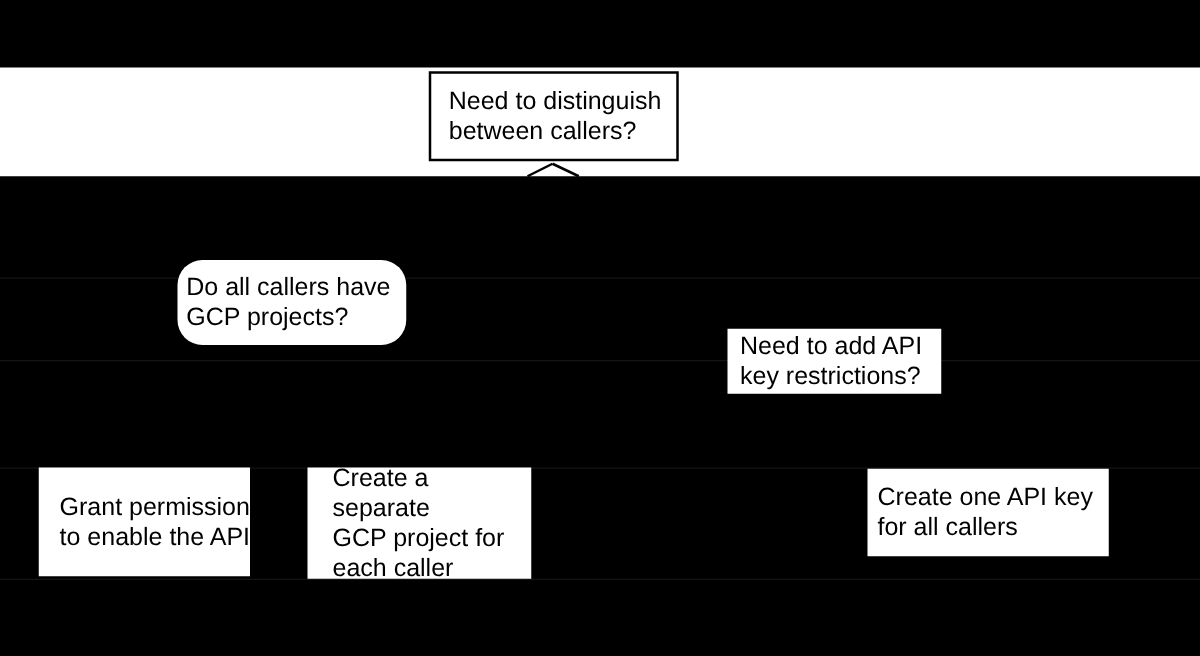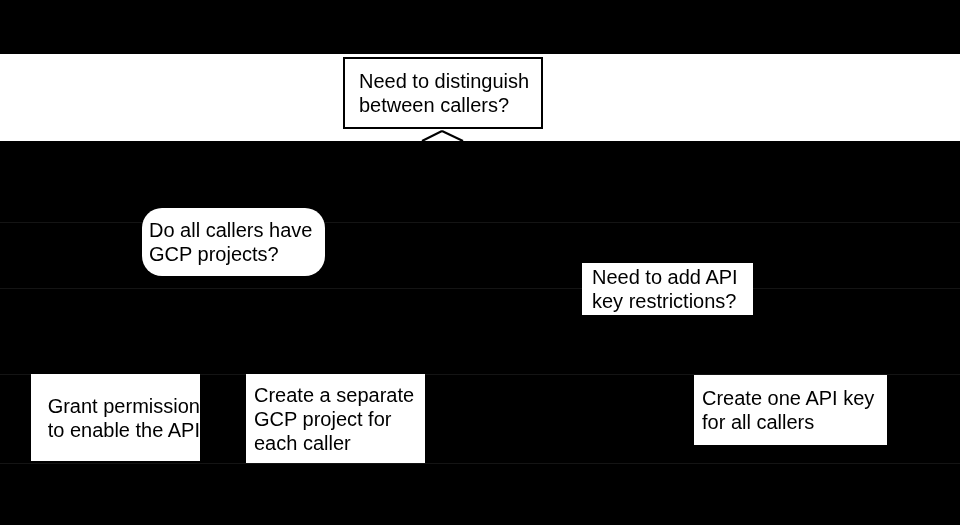--- a/index.html
+++ b/index.html
@@ -45,21 +45,21 @@
     white-space: pre-line;
     display: block;
   }
   .node.bordered { border: 2px solid #000000; }
 
   
   .n-root      { left: 343px; top: 57px;  width: 200px; height: 72px; padding-left: 14px; padding-right: 6px; }
   .n-gcp       { left: 142px; top: 208px; width: 183px; height: 68px; padding-left: 7px; border-radius: 20px;  }
   .n-restrict  { left: 582px; top: 222px; width: 171px; height: 52px; padding-left: 10px; margin-top: 41px; }
   .n-grant     { left: 31px;  top: 374px; width: 169px; height: 87px; padding-left: 8px; justify-content: flex-end;  }
-  .n-separate  { left: 246px; top: 374px; width: 179px; height: 89px; padding-left: 8px;  }
+  .n-separate  { left: 246px; top: 374px; width: 179px; height: 89px; padding-left: 20px;  }
   .n-keyeach   { left: 478px; top: 374px; width: 179px; height: 89px; padding-left: 9px;  }
   .n-keyall    { left: 694px; top: 375px; width: 193px; height: 70px; padding-left: 8px;  }
 
   .connector-caret {
     position: absolute;
     left: 412px;
     top: 126px;
     width: 62px;
     height: 16px;
   }

